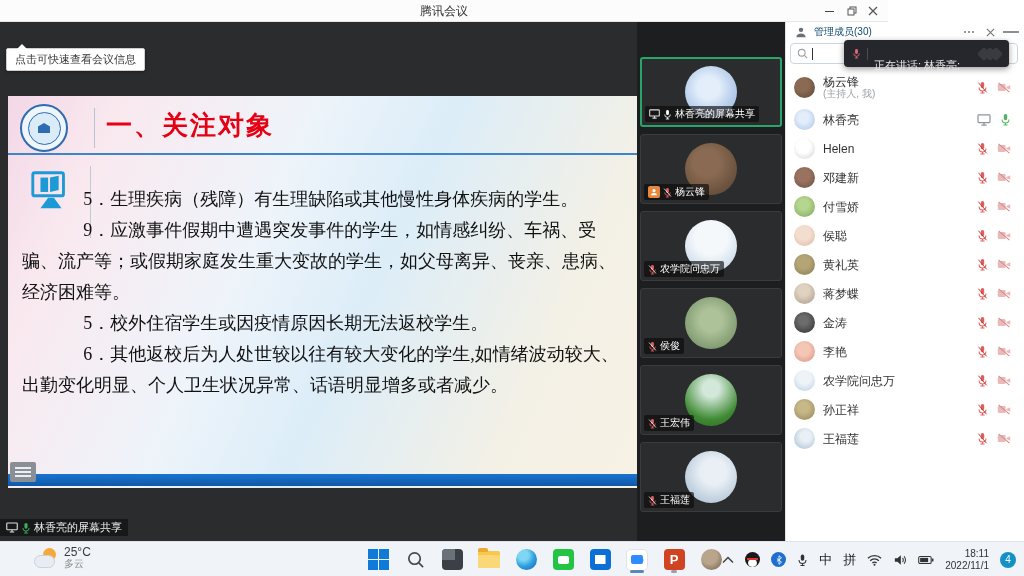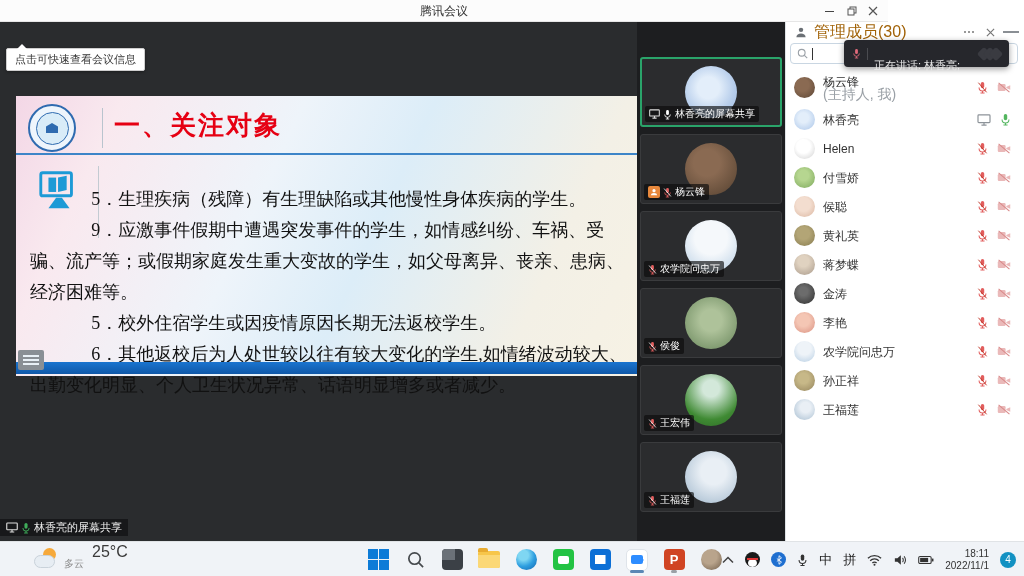--- a/index.html
+++ b/index.html
@@ -16,21 +16,21 @@
   .minbar{width:9px;height:1px;background:#444;}
 
   
   #stage{left:0;top:22px;width:637px;height:519px;background:#2a2c2e;}
   #hint-tip{left:6px;top:26px;background:#fff;border:1px solid #cfcfcf;border-radius:2px;
     padding:3px 8px;font-size:11px;color:#333;box-shadow:0 1px 3px rgba(0,0,0,.35);}
   #hint-tip:before{content:"";position:absolute;left:10px;top:-5px;border-left:5px solid transparent;
     border-right:5px solid transparent;border-bottom:5px solid #fff;}
 
   
-  #slide{left:16px;top:74px;width:637px;height:280px;
+  #slide{left:8px;top:74px;width:637px;height:392px;
     background:linear-gradient(115deg,#f3d7e6 0%,#f9e9ef 14%,#eef4fa 38%,#dcedf8 55%,#f3f0e6 80%,#f7f2e4 100%);}
   #slide-logo{left:12px;top:8px;width:48px;height:48px;border-radius:50%;background:#eef5fc;
     border:2px solid #2f6bb0;display:flex;align-items:center;justify-content:center;}
   #slide-logo .inner{width:33px;height:33px;border-radius:50%;border:1px solid #2f6bb0;
     background:#d9ecf8;display:flex;align-items:center;justify-content:center;}
   #slide-logo .bld{width:12px;height:10px;background:#2f6bb0;clip-path:polygon(50% 0,100% 35%,100% 100%,0 100%,0 35%);}
   #title-divider{left:86px;top:12px;width:1px;height:40px;background:#b9c4ce;}
   #slide-title{left:98px;top:12px;font-size:26px;font-weight:bold;color:#e60013;letter-spacing:2px;}
   #header-rule{left:0;top:57px;width:637px;height:2px;background:#3d85c8;}
   #body-divider{left:82px;top:70px;width:1px;height:72px;background:#c3cbd2;}
@@ -54,61 +54,61 @@
   .t-avatar{width:52px;height:52px;border-radius:50%;}
   .t-label{position:absolute;left:3px;bottom:3px;display:flex;align-items:center;gap:3px;
     background:rgba(10,10,10,.65);border-radius:2px;padding:1px 4px;max-width:132px;}
   .t-name{color:#fff;font-size:10px;white-space:nowrap;overflow:hidden;text-overflow:ellipsis;}
   .t-ic{display:flex;align-items:center;}
   .t-host{width:12px;height:12px;background:#e8883c;border-radius:2px;display:flex;align-items:center;justify-content:center;}
 
   
   #panel{left:785px;top:22px;width:239px;height:519px;background:#fff;border-left:1px solid #dfe3e6;}
   #panel-header{left:0;top:0;width:239px;height:20px;display:flex;align-items:center;padding:0 6px 0 7px;gap:5px;}
-  #panel-title{font-size:16px;color:#a16207;flex:0 0 auto;}
+  #panel-title{font-size:10px;color:#0c4a6e;flex:0 0 auto;}
   #panel-header .spacer{flex:1;}
   .ph-ic{display:flex;align-items:center;justify-content:center;width:16px;height:16px;cursor:default;}
   .dots{display:flex;gap:2px;} .dots i{width:2px;height:2px;border-radius:50%;background:#777;}
   .bars i{display:block;width:10px;height:1.5px;background:#8a8f94;margin:1.5px 0;}
   #search-box{left:4px;top:21px;width:228px;height:21px;border:1px solid #c9d6e2;border-radius:4px;
     background:#fff;display:flex;align-items:center;padding:0 6px;gap:4px;}
   #search-caret{width:1px;height:12px;background:#333;}
   #speaking-toast{left:58px;top:18px;width:165px;height:27px;background:#26272c;border-radius:4px;
     box-shadow:0 2px 6px rgba(0,0,0,.4);display:flex;align-items:center;padding:0 8px;gap:6px;z-index:5;}
   #speaking-toast .sep{width:1px;height:12px;background:#4a4b50;}
   #toast-text{color:#e8e8e8;font-size:11px;white-space:nowrap;margin-top:24px;}
   #toast-mark{margin-left:auto;display:flex;}
   #toast-mark i{width:10px;height:10px;background:#3a3b41;transform:rotate(45deg);border-radius:2px;margin-left:-4px;}
 
   #member-list{left:0;top:48px;width:239px;height:439px;overflow:hidden;}
   .m-row{display:flex;align-items:center;height:29px;padding:0 6px 0 8px;gap:8px;}
   .m-row.tall{height:35px;}
   .m-avatar{width:21px;height:21px;border-radius:50%;flex:0 0 auto;}
   .m-names{display:flex;flex-direction:column;line-height:12px;min-width:0;}
   .m-name{font-size:12px;color:#333;white-space:nowrap;}
-  .m-sub{font-size:14px;color:#9aa0a6;}
+  .m-sub{font-size:10px;color:#9aa0a6;}
   .m-icons{margin-left:auto;display:flex;align-items:center;gap:9px;padding-right:8px;}
   .mi{display:flex;align-items:center;}
 
   #panel-footer{left:0;top:487px;width:239px;height:32px;border-top:1px solid #ececec;background:#fdfdfd;
     display:flex;align-items:center;justify-content:center;gap:9px;}
   .p-btn{height:22px;border:1px solid #c7d4e6;border-radius:3px;background:#fff;color:#2a6fd6;
     font-size:12px;display:flex;align-items:center;padding:0 10px;cursor:default;}
   .caret-down{width:0;height:0;border:4px solid transparent;border-top-color:#2a6fd6;margin:4px 0 0 5px;}
 
   
   #taskbar{left:0;top:541px;width:1024px;height:35px;background:#f0f3f7;border-top:1px solid #e0e3e6;}
   #weather{left:34px;top:4px;display:flex;align-items:center;gap:6px;}
   #weather .sun{position:relative;width:24px;height:20px;}
   #weather .sun:before{content:"";position:absolute;left:9px;top:0;width:13px;height:13px;border-radius:50%;
     background:#f6a93b;}
   #weather .sun:after{content:"";position:absolute;left:0;top:7px;width:19px;height:11px;border-radius:8px;
     background:#e7edf3;border:1px solid #c9d2da;}
   #weather .wtxt{display:flex;flex-direction:column;line-height:12px;}
-  #weather-temp{font-size:16px;color:#3a3a3a;margin-left:28px;}
+  #weather-temp{font-size:12px;color:#3a3a3a;}
   #weather-desc{font-size:10px;color:#8a8a8a;}
   #task-icons{left:366px;top:4px;display:flex;gap:13px;}
   .t-app{position:relative;width:24px;height:27px;display:flex;align-items:center;justify-content:center;}
   .indic{position:absolute;bottom:0;left:50%;transform:translateX(-50%);height:3px;border-radius:2px;}
   .win-logo{display:grid;grid-template-columns:10px 10px;grid-template-rows:10px 10px;gap:1px;}
   .win-logo i{background:#0d7bd7;}
   .app-dark{width:21px;height:21px;border-radius:4px;background:#3b4046;position:relative;overflow:hidden;}
   .app-dark:before{content:"";position:absolute;left:0;top:0;width:13px;height:11px;background:#6b7178;}
   .folder{position:relative;width:22px;height:17px;background:#f7c64a;border-radius:2px;}
   .folder:before{content:"";position:absolute;left:0;top:-3px;width:10px;height:4px;background:#e8ab30;border-radius:2px 2px 0 0;}
@@ -436,20 +436,45 @@
             <span class="mi">
               <svg width="14" height="11" viewBox="0 0 18 14">
                 <rect x="1" y="2.5" width="10" height="9" rx="1.5" fill="#eab9b9"></rect>
                 <path d="M12 6.5l5-2.5v6l-5-2.5z" fill="#eab9b9"></path>
                 <path d="M2 1l14 12" stroke="#d98a8a" stroke-width="1.4"></path>
               </svg>
             </span>
           </span>
         </div>
 
+        <div class="m-row">
+          <span class="m-avatar" style="background: radial-gradient(circle at 45% 40%, rgb(154, 114, 96) 0px, rgb(154, 114, 96) 35%, rgb(107, 76, 62) 100%);"></span>
+          <span class="m-names">
+            <span class="m-name">邓建新</span>
+
+          </span>
+          <span class="m-icons">
+
+            <span class="mi">
+              <svg width="11" height="13" viewBox="0 0 16 18">
+                <rect x="5.5" y="1" width="5" height="9" rx="2.5" fill="#e25d5d"></rect>
+                <path d="M3 9a5 5 0 0 0 10 0M8 14v3M5 17h6" fill="none" stroke="#e25d5d" stroke-width="1.5"></path>
+                <path d="M2 2l12 14" stroke="#c0392b" stroke-width="1.4"></path>
+              </svg>
+            </span>
+
+            <span class="mi">
+              <svg width="14" height="11" viewBox="0 0 18 14">
+                <rect x="1" y="2.5" width="10" height="9" rx="1.5" fill="#eab9b9"></rect>
+                <path d="M12 6.5l5-2.5v6l-5-2.5z" fill="#eab9b9"></path>
+                <path d="M2 1l14 12" stroke="#d98a8a" stroke-width="1.4"></path>
+              </svg>
+            </span>
+          </span>
+        </div>
 
 
         <div class="m-row">
           <span class="m-avatar" style="background: radial-gradient(circle at 45% 40%, rgb(182, 214, 144) 0px, rgb(182, 214, 144) 30%, rgb(123, 167, 90) 100%);"></span>
           <span class="m-names">
             <span class="m-name">付雪娇</span>
 
           </span>
           <span class="m-icons">
 

